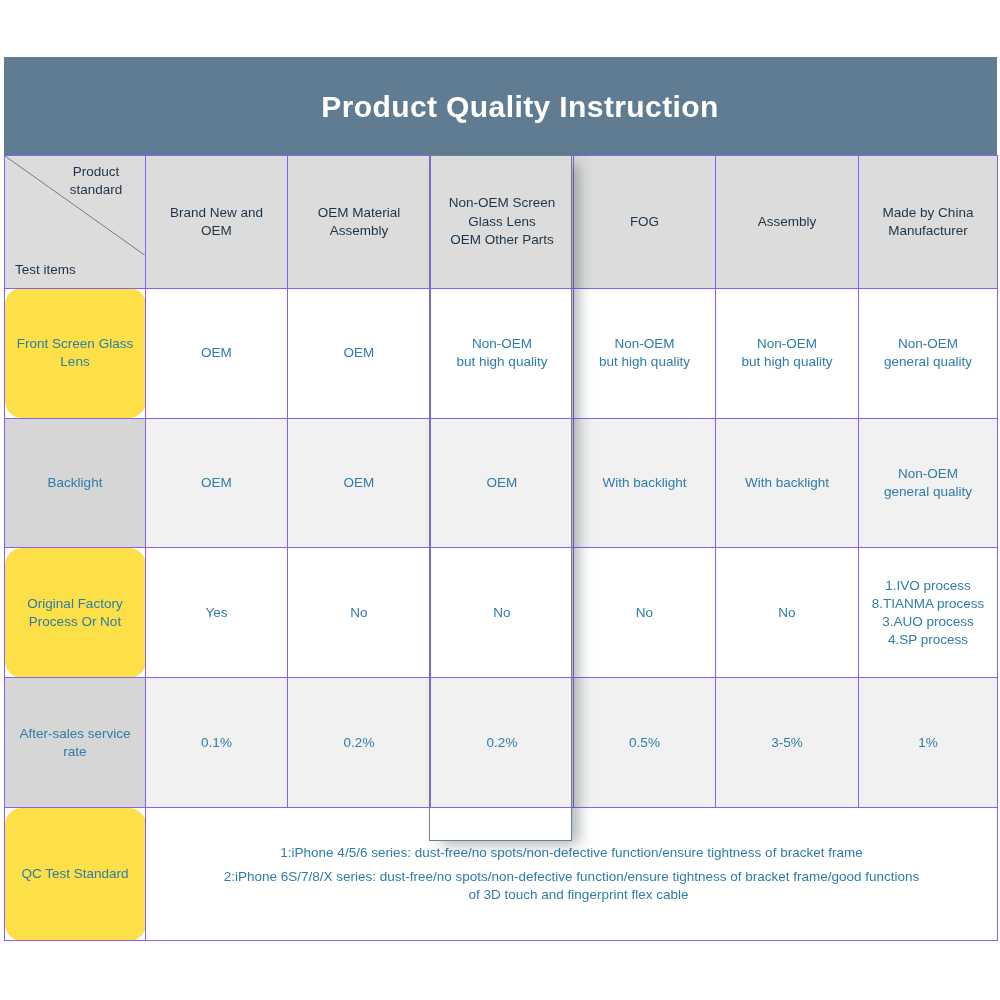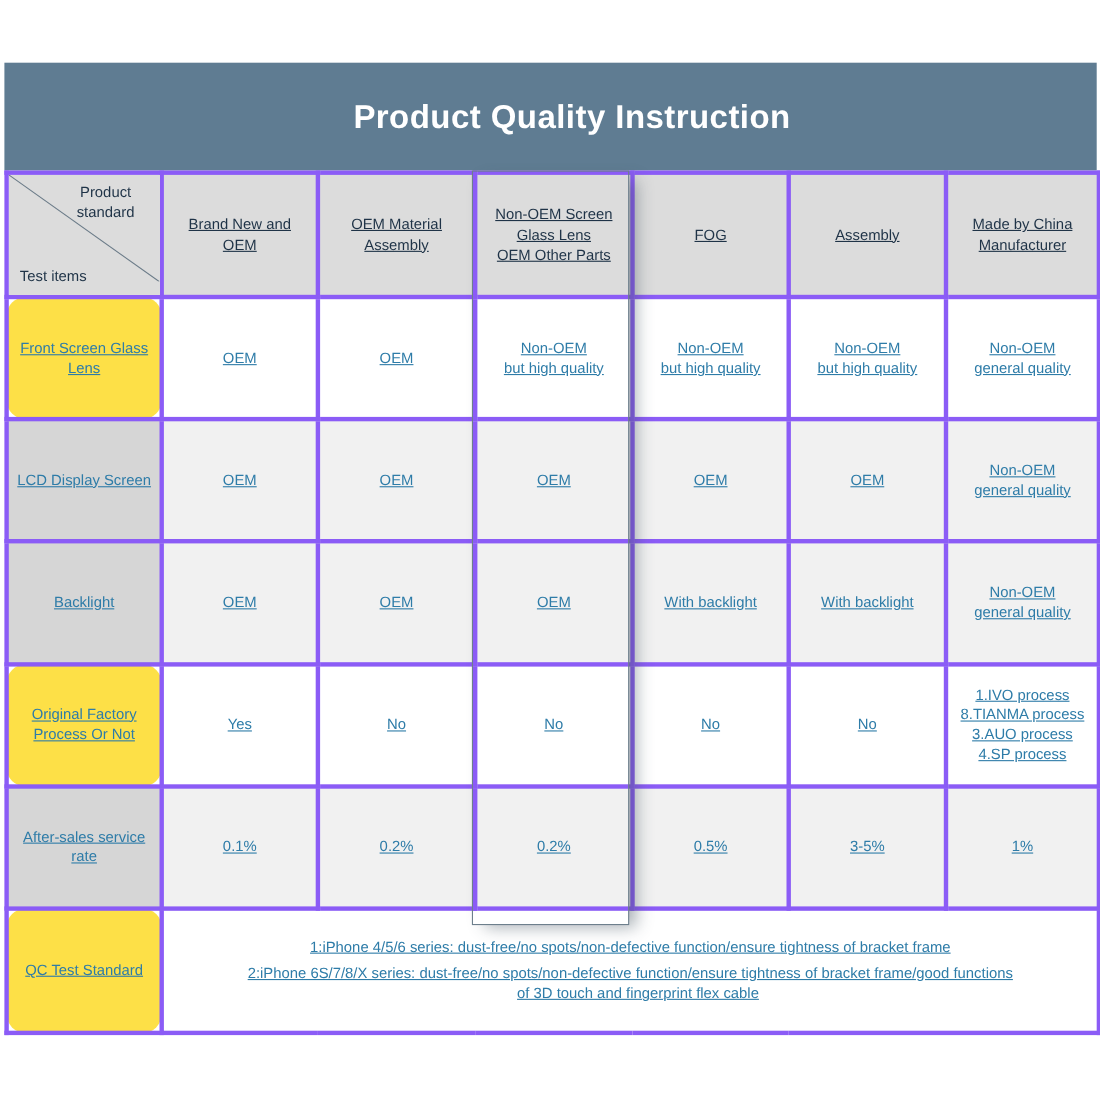--- a/index.html
+++ b/index.html
@@ -51,29 +51,28 @@
     width: 993px;
     height: 786px;
   }
   table.grid {
     border-collapse: collapse;
     table-layout: fixed;
     width: 993px;
     height: 786px;
   }
   table.grid td {
-    border: 4px solid #8b5cf6;
+    border: 1px solid #8b5cf6;
     vertical-align: middle;
     text-align: center;
     font-size: 13.5px;
     color: #2e7ca8;
     line-height: 1.35;
     padding: 2px 4px;
     box-sizing: border-box;
-    text-decoration: underline;
   }
 
   
   col.c0 { width: 141px; }
   col.c1 { width: 142px; }
   col.c2 { width: 143px; }
   col.c3 { width: 143px; }
   col.c4 { width: 142px; }
   col.c5 { width: 143px; }
   col.c6 { width: 139px; }
@@ -200,29 +199,20 @@
         <tr class="body-row odd">
           <td class="rowlabel">Front Screen Glass Lens</td>
           <td><span>OEM</span></td>
           <td><span>OEM</span></td>
           <td><span>Non-OEM</span><br><span>but high quality</span></td>
           <td><span>Non-OEM</span><br><span>but high quality</span></td>
           <td><span>Non-OEM</span><br><span>but high quality</span></td>
           <td><span>Non-OEM</span><br><span>general quality</span></td>
         </tr>
 
-        <tr class="body-row even">
-          <td class="rowlabel"><span>LCD Display Screen</span></td>
-          <td><span>OEM</span></td>
-          <td><span>OEM</span></td>
-          <td><span>OEM</span></td>
-          <td><span>OEM</span></td>
-          <td><span>OEM</span></td>
-          <td><span>Non-OEM</span><br><span>general quality</span></td>
-        </tr>
 
 
         <tr class="body-row even">
           <td class="rowlabel">Backlight</td>
           <td><span>OEM</span></td>
           <td><span>OEM</span></td>
           <td><span>OEM</span></td>
           <td><span>With backlight</span></td>
           <td><span>With backlight</span></td>
           <td><span>Non-OEM</span><br><span>general quality</span></td>

